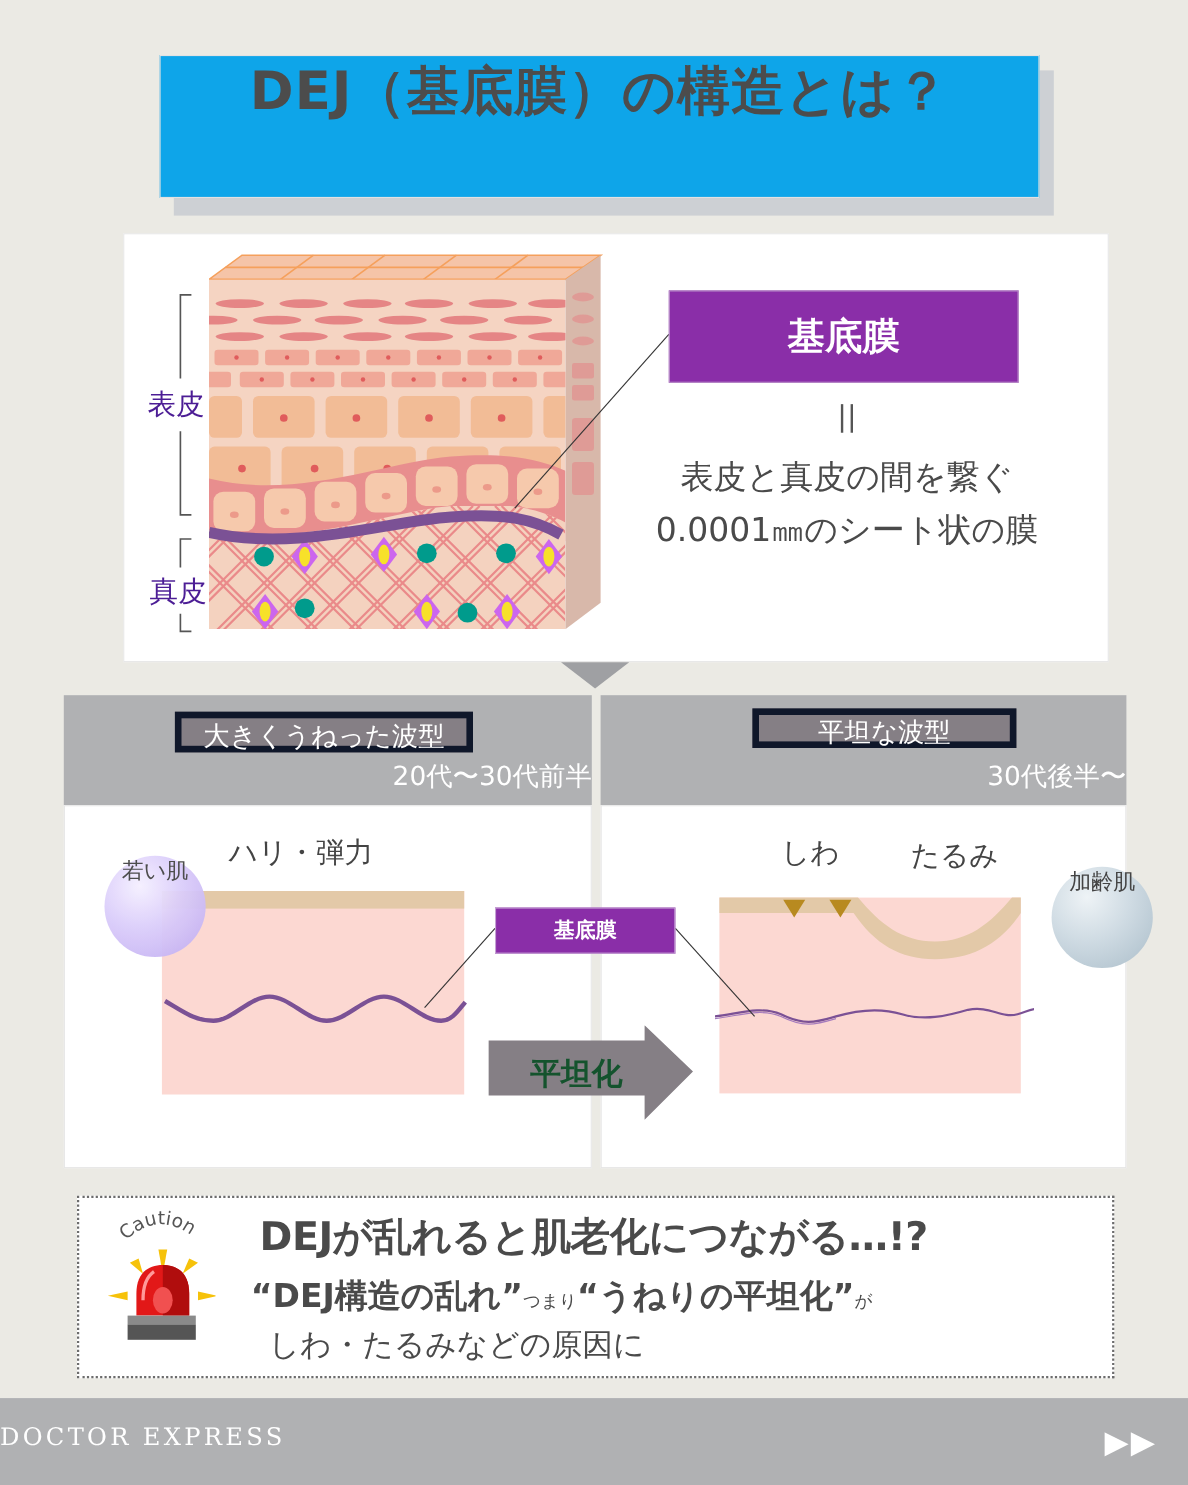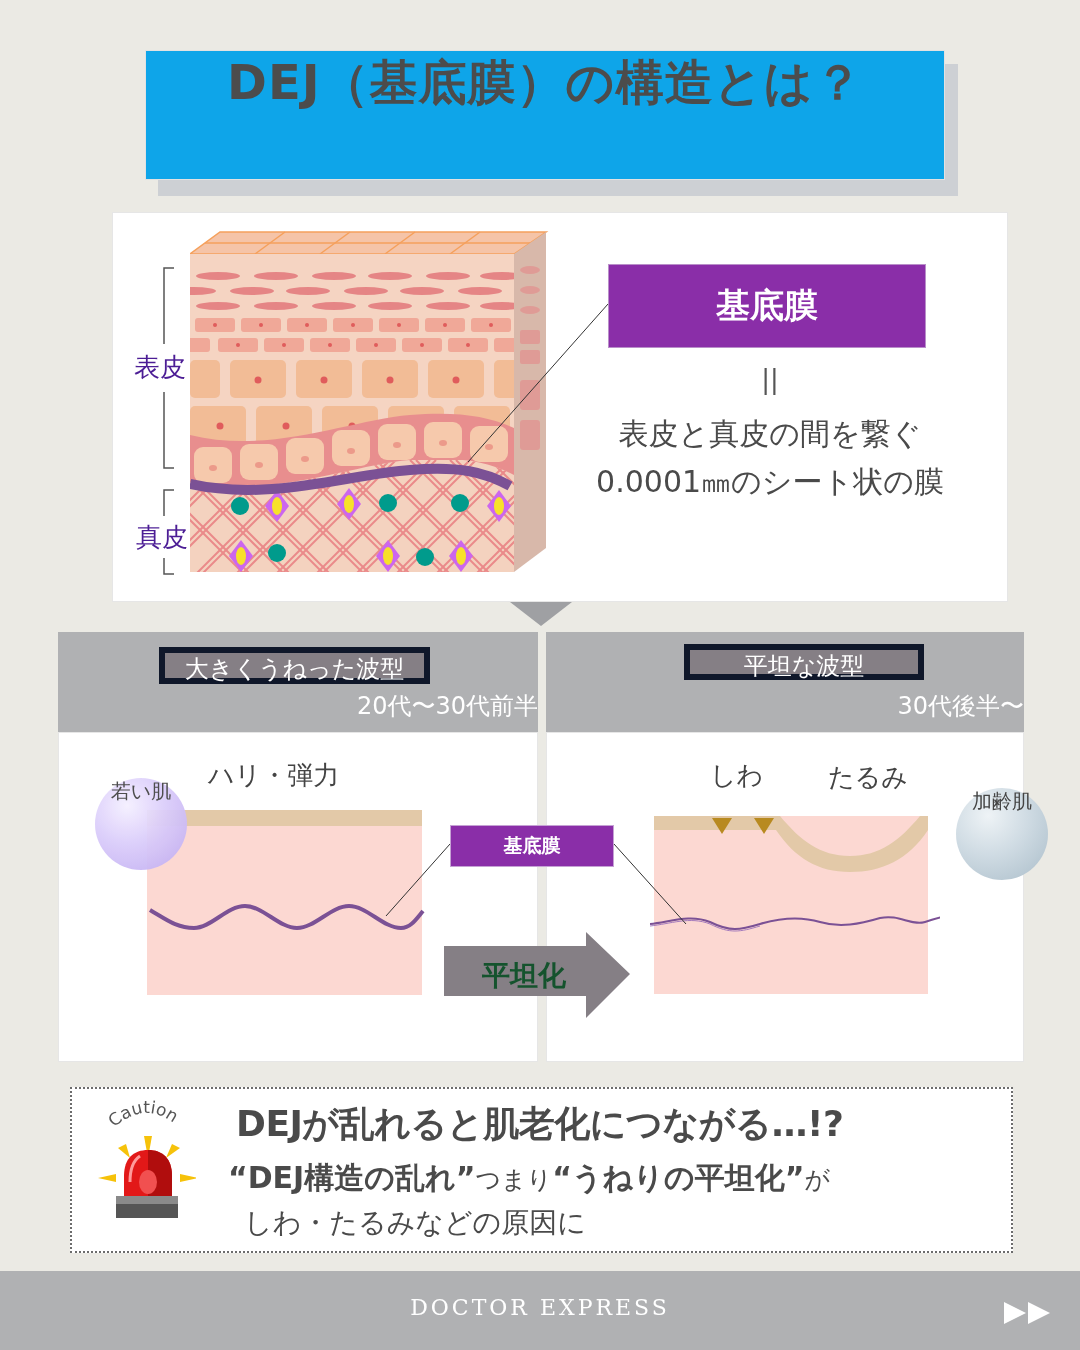--- a/index.html
+++ b/index.html
@@ -32,26 +32,26 @@
   .bubble-young { left: 95px; top: 778px; width: 92px; height: 92px; background: radial-gradient(circle at 35% 30%, #f5f0ff 0%, #ddd0fb 40%, #c8b6f4 80%, #d8ccf6 100%); opacity: .95; }
   .bubble-old { left: 956px; top: 788px; width: 92px; height: 92px; background: radial-gradient(circle at 35% 30%, #eef3f6 0%, #cfdbe3 45%, #b4c5d0 85%, #c9d6de 100%); }
   .mini-tag { left: 450px; top: 825px; width: 164px; height: 42px; background: #8a2ea8; border: 1px solid #c5a2d4; color: #fff; font-weight: bold; font-size: 19px; display: flex; align-items: center; justify-content: center; }
   .flat-arrow-label { color: #14532d; font-weight: bold; font-size: 28px; }
 
   
   .caution-box { left: 70px; top: 1087px; width: 943px; height: 166px; background: #fff; border: 2px dotted #6c6c6c; }
   .caution-headline { left: 236px; top: 1100px; font-size: 36px; font-weight: bold; color: #4a4a4a; letter-spacing: -0.5px; }
   .caution-line2 { left: 228px; top: 1158px; font-size: 28px; color: #4a4a4a; }
   .caution-line2 b { font-weight: bold; font-size: 30px; margin-top: 32px; }
-  .caution-line2 span.thin { font-size: 25px; }
+  .caution-line2 span.thin { font-size: 16px; }
   .caution-line3 { left: 244px; top: 1204px; font-size: 28px; color: #4a4a4a; }
 
   
   .footer { left: 0; top: 1271px; width: 1080px; height: 79px; background: #b0b1b3; }
-  .footer-brand { left: 0; top: 1295px; width: 1080px; text-align: center; font-family: "DejaVu Serif", "Liberation Serif", serif; font-size: 22px; letter-spacing: 3px; color: #fff; font-weight: normal; }
+  .footer-brand { left: 0; top: 1295px; width: 1080px; font-family: "DejaVu Serif", "Liberation Serif", serif; font-size: 22px; letter-spacing: 3px; color: #fff; font-weight: normal; }
   .next-icon { left: 1004px; top: 1300px; width: 52px; height: 26px; }
 </style>
 </head>
 <body>
 
 <div class="abs title-shadow"></div>
 <div class="abs title-box">
   <h1 class="title-text">DEJ（基底膜）の構造とは？</h1>
 </div>
 

